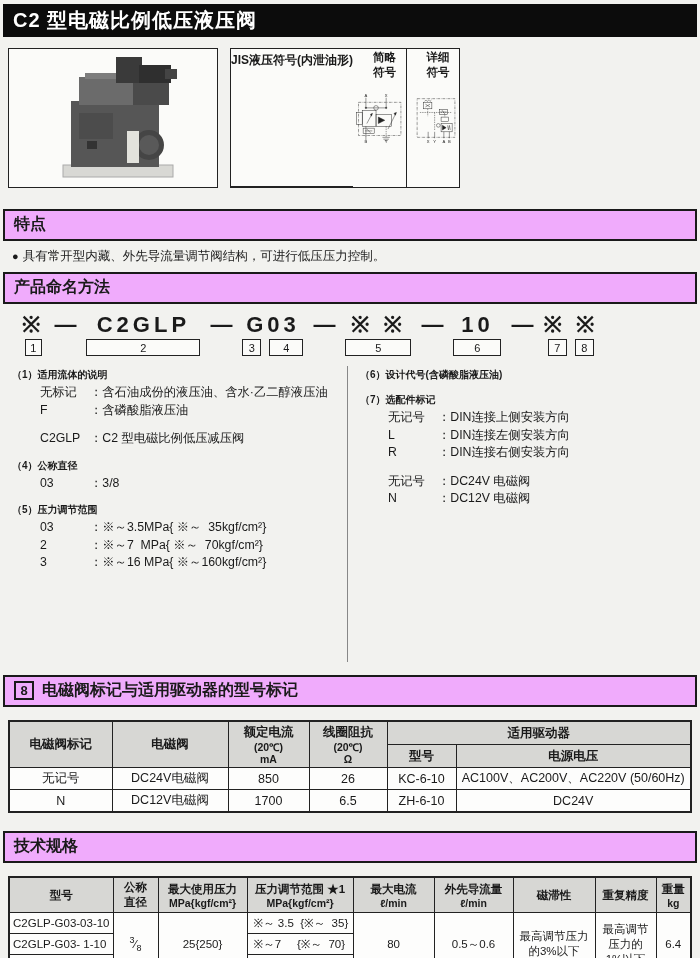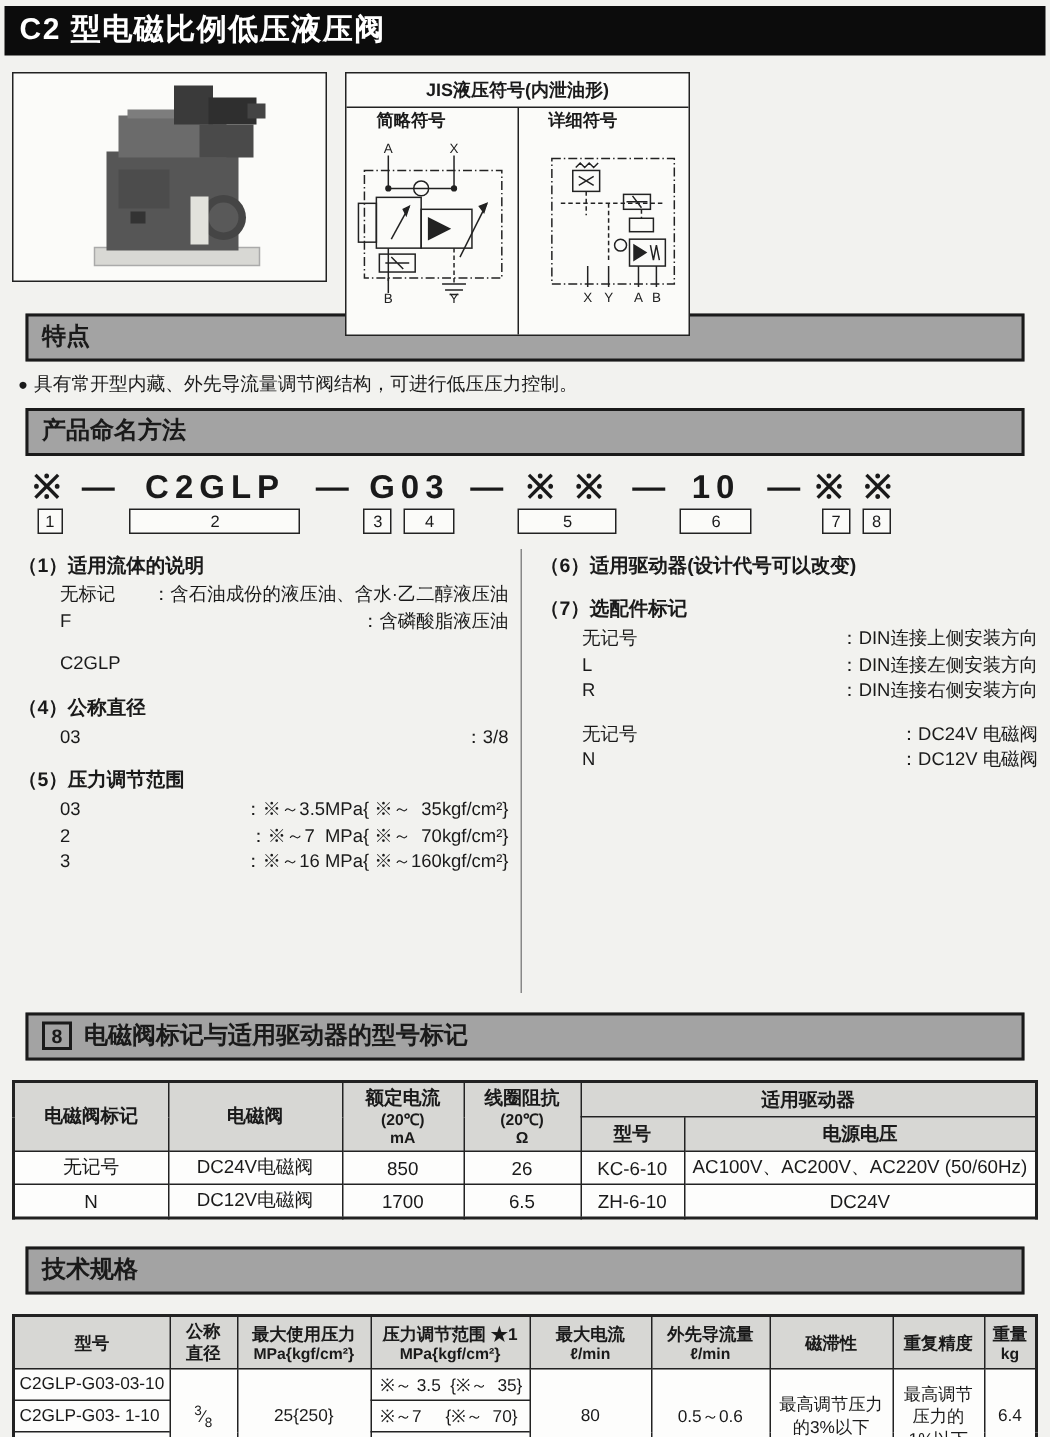--- a/index.html
+++ b/index.html
@@ -20,39 +20,39 @@
     line-height:33px; padding-left:10px; letter-spacing:1px;
   }
 
   
   .top-row { margin:11px 8px 0 8px; display:flex; gap:12px; height:140px; }
   .photo-box {
     width:210px; height:140px; border:1px solid #222;
     background:#fbfbf9; display:flex; align-items:center; justify-content:center;
   }
   .jis-box {
-    width:230px; height:176px; border:1px solid #222;
-    background:#fbfbf9; display:flex; flex-direction:column;
+    width:230px; height:140px; border:1px solid #222;
+    background:#fbfbf9; display:flex; flex-direction:row;
   }
   .jis-title {
     border-bottom:1px solid #222; text-align:center;
     font-size:12px; font-weight:bold; padding:3px 0 2px 0;
   }
   .jis-panels { flex:1; display:flex; min-height:0; }
   .jis-panel { flex:1; position:relative; min-width:0; }
   .jis-panel.left { border-right:1px solid #222; }
   .jis-panel-label {
     position:absolute; top:1px; left:20px;
     font-size:11.5px; font-weight:bold; background:transparent;
   }
   .jis-panel svg { position:absolute; inset:0; width:100%; height:100%; }
 
   
   .section-head {
-    margin:0 17px; border:2px solid #1a1a1a; background:#a3a3a3;
+    margin:0 3px; border:2px solid #1a1a1a; background:#f0abfc;
     font-size:16px; font-weight:bold; padding:3px 9px 4px 9px;
     display:flex; align-items:center;
   }
   .num-box {
     display:inline-flex; align-items:center; justify-content:center;
     border:2px solid #1a1a1a; width:20px; height:19px;
     font-size:13px; font-weight:bold; margin-right:8px;
   }
 
   .bullet-line { margin:7px 12px 0 12px; font-size:12.5px; }
@@ -71,22 +71,22 @@
     border:1.5px solid #222; background:#fbfbf9; height:17px;
     display:flex; align-items:center; justify-content:center;
     font-size:11px;
   }
 
   
   .naming-cols { margin:10px 8px 0 8px; display:flex; min-height:296px; }
   .nm-col-left { width:340px; border-right:1px solid #888; padding:2px 8px 0 4px; }
   .nm-col-right { flex:1; padding:2px 0 0 12px; }
   .nm-item { margin-bottom:11px; }
-  .nm-title { font-size:13px; font-weight:bold; margin-bottom:2px; }
-  .nm-line { display:flex; font-size:12.3px; line-height:17.5px; margin-left:28px;justify-content:space-between; }
+  .nm-title { font-size:10px; font-weight:bold; margin-bottom:2px; }
+  .nm-line { display:flex; font-size:12.3px; line-height:17.5px; margin-left:28px; }
   .nm-key { min-width:50px; white-space:pre; }
   .nm-val { white-space:pre-wrap; }
 
   
   table { border-collapse:collapse; background:#fdfdfc; }
   th, td { border:1px solid #222; font-size:12.5px; padding:2px 3px; text-align:center; }
   th { background:#d7d7d4; font-weight:bold; }
   .tbl { margin:13px 8px 0 8px; width:684px; border:2px solid #222; }
   .th-sub { font-size:10.5px; font-weight:bold; line-height:12px; }
 
@@ -271,20 +271,21 @@
           </div>
         <div class="nm-line">
             <span class="nm-key">F</span>
             <span class="nm-val">：含磷酸脂液压油</span>
           </div>
       </div>
 
       <div class="nm-item">
         <div class="nm-line">
             <span class="nm-key">C2GLP</span>
+            <span class="nm-val">：C2 型电磁比例低压减压阀</span>
           </div>
       </div>
 
 
       <div class="nm-item">
         <div class="nm-title"><span>（4）</span><span>公称直径</span></div>
         <div class="nm-line">
             <span class="nm-key">03</span>
             <span class="nm-val">：3/8</span>
           </div>
@@ -303,21 +304,21 @@
         <div class="nm-line">
             <span class="nm-key">3</span>
             <span class="nm-val">：※～16 MPa{ ※～160kgf/cm²}</span>
           </div>
       </div>
     </div>
 
     <div class="nm-col-right">
 
       <div class="nm-item">
-        <div class="nm-title"><span>（6）</span><span>适用驱动器(设计代号可以改变)</span></div>
+        <div class="nm-title"><span>（6）</span><span>设计代号(含磷酸脂液压油)</span></div>
       </div>
 
       <div class="nm-item">
         <div class="nm-title"><span>（7）</span><span>选配件标记</span></div>
         <div class="nm-line">
             <span class="nm-key">无记号</span>
             <span class="nm-val">：DIN连接上侧安装方向</span>
           </div>
         <div class="nm-line">
             <span class="nm-key">L</span>

